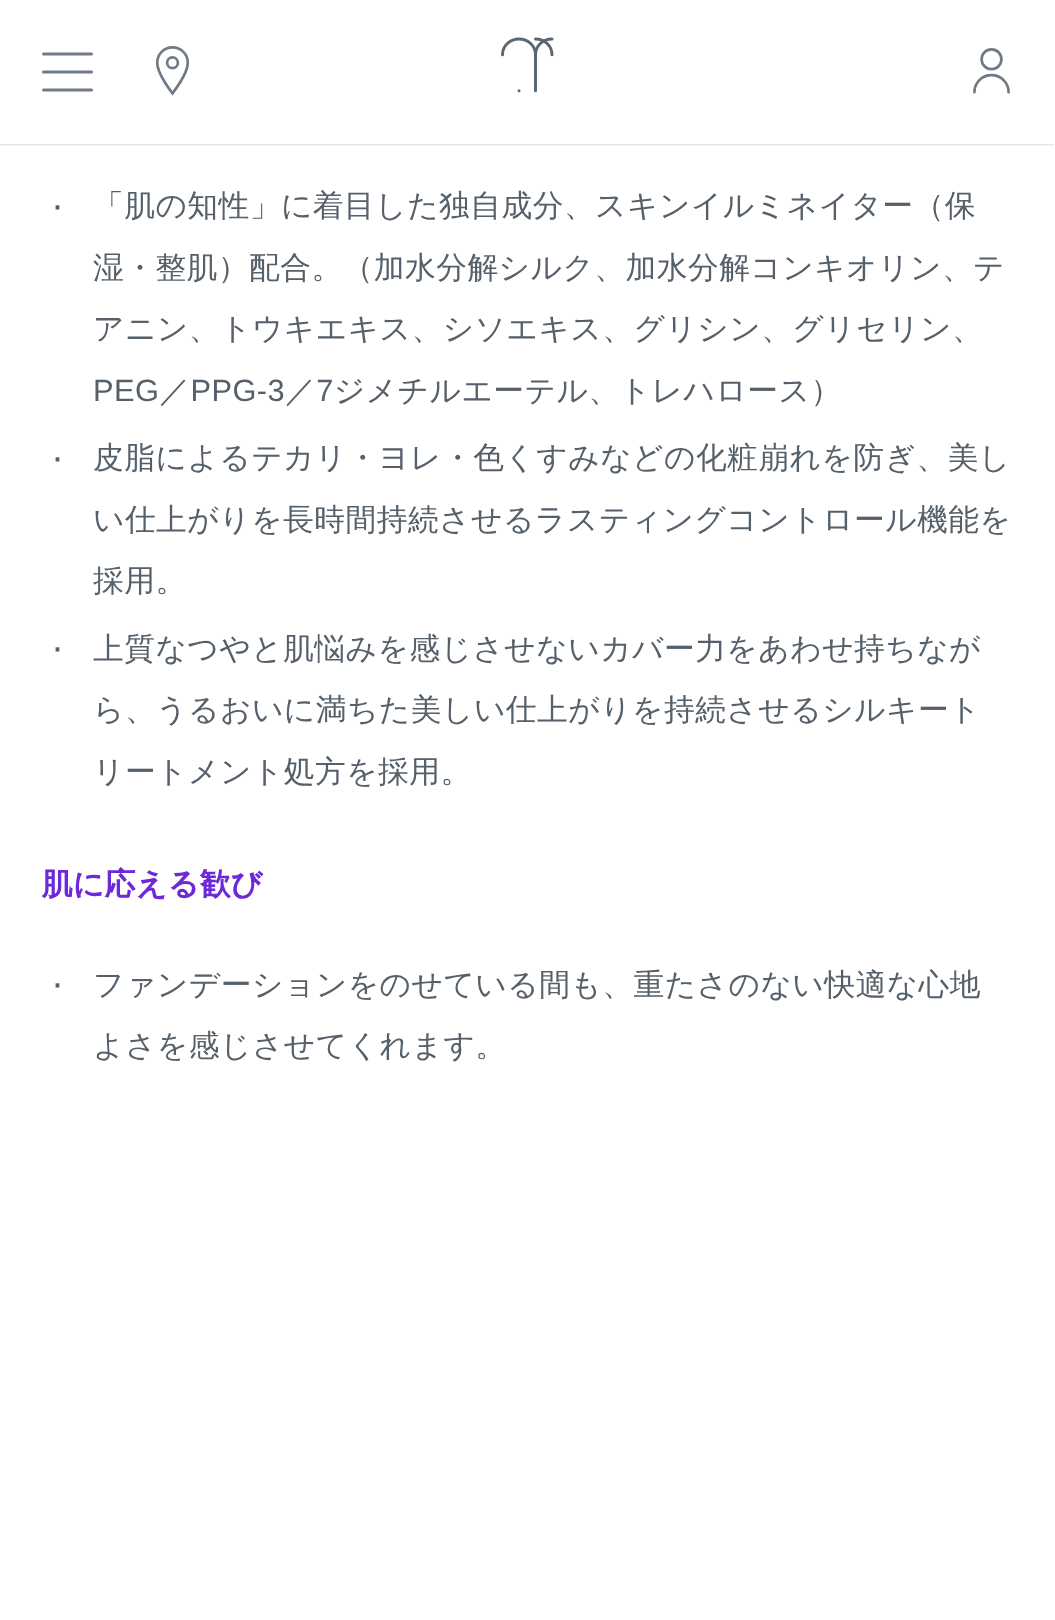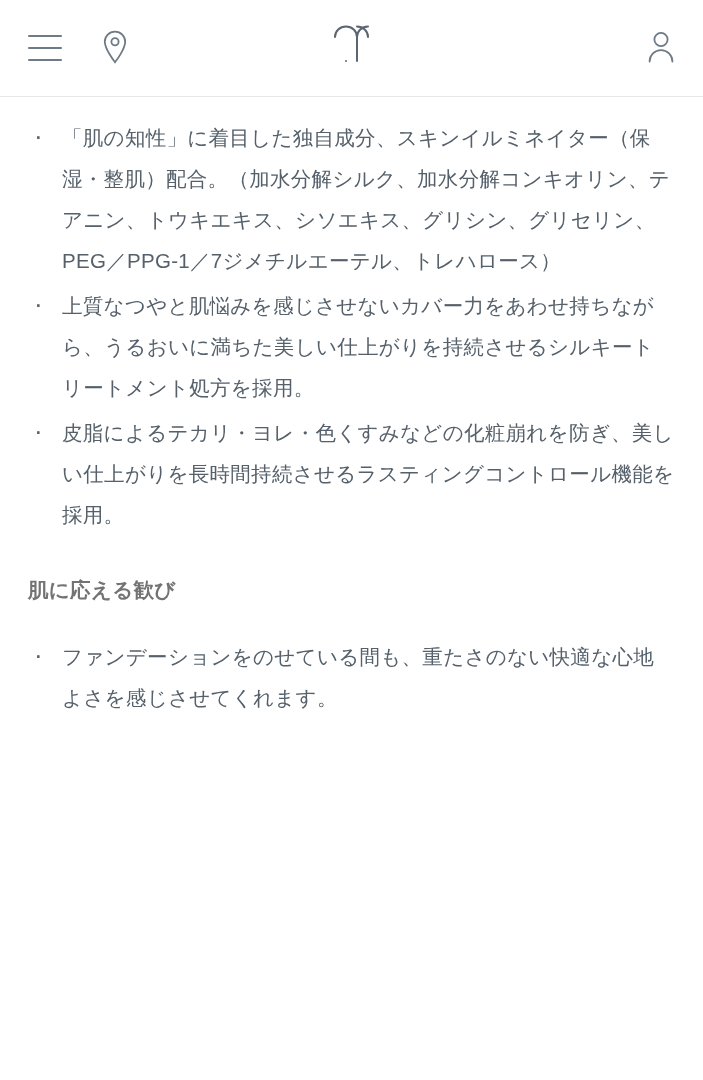--- a/index.html
+++ b/index.html
@@ -104,21 +104,21 @@
     line-height: 41px;
     color: #55606a;
   }
   .para {
     display: block;
   }
 
   .section-heading {
     font-size: 20.5px;
     line-height: 41px;
-    color: #737373;
+    color: #6d28d9;
     margin: 34px 0 26px 0;
     letter-spacing: 0.3px;
   }
 </style>
 </head>
 <body>
 
 <div class="header">
   <div class="header-left">
     <button class="icon-btn" aria-label="menu">
@@ -157,27 +157,27 @@
       </svg>
     </span>
   </button>
 </div>
 <div class="header-divider"></div>
 
 <div class="content">
 
   <ul class="bullet-list">
     <li>
-      <span class="para">「肌の知性」に着目した独自成分、スキンイルミネイター（保湿・整肌）配合。（加水分解シルク、加水分解コンキオリン、テアニン、トウキエキス、シソエキス、グリシン、グリセリン、PEG／PPG-1／7ジメチルエーテル、トレハロース）</span>
+      <span class="para">「肌の知性」に着目した独自成分、スキンイルミネイター（保湿・整肌）配合。（加水分解シルク、加水分解コンキオリン、テアニン、トウキエキス、シソエキス、グリシン、グリセリン、PEG／PPG-3／7ジメチルエーテル、トレハロース）</span>
+    </li>
+    <li>
+      <span class="para">皮脂によるテカリ・ヨレ・色くすみなどの化粧崩れを防ぎ、美しい仕上がりを長時間持続させるラスティングコントロール機能を採用。</span>
     </li>
     <li>
       <span class="para">上質なつやと肌悩みを感じさせないカバー力をあわせ持ちながら、うるおいに満ちた美しい仕上がりを持続させるシルキートリートメント処方を採用。</span>
-    </li>
-    <li>
-      <span class="para">皮脂によるテカリ・ヨレ・色くすみなどの化粧崩れを防ぎ、美しい仕上がりを長時間持続させるラスティングコントロール機能を採用。</span>
     </li>
   </ul>
 
   <h2 class="section-heading">肌に応える歓び</h2>
 
   <ul class="bullet-list">
     <li>
       <span class="para">ファンデーションをのせている間も、重たさのない快適な心地よさを感じさせてくれます。</span>
     </li>
   </ul>

